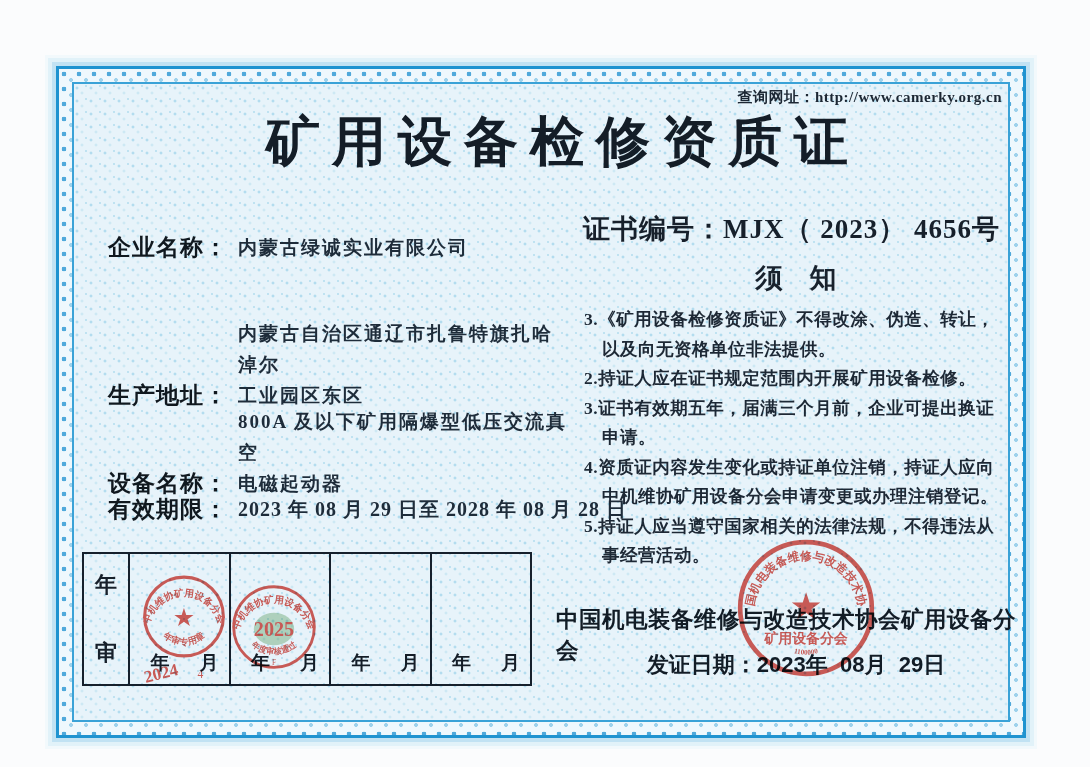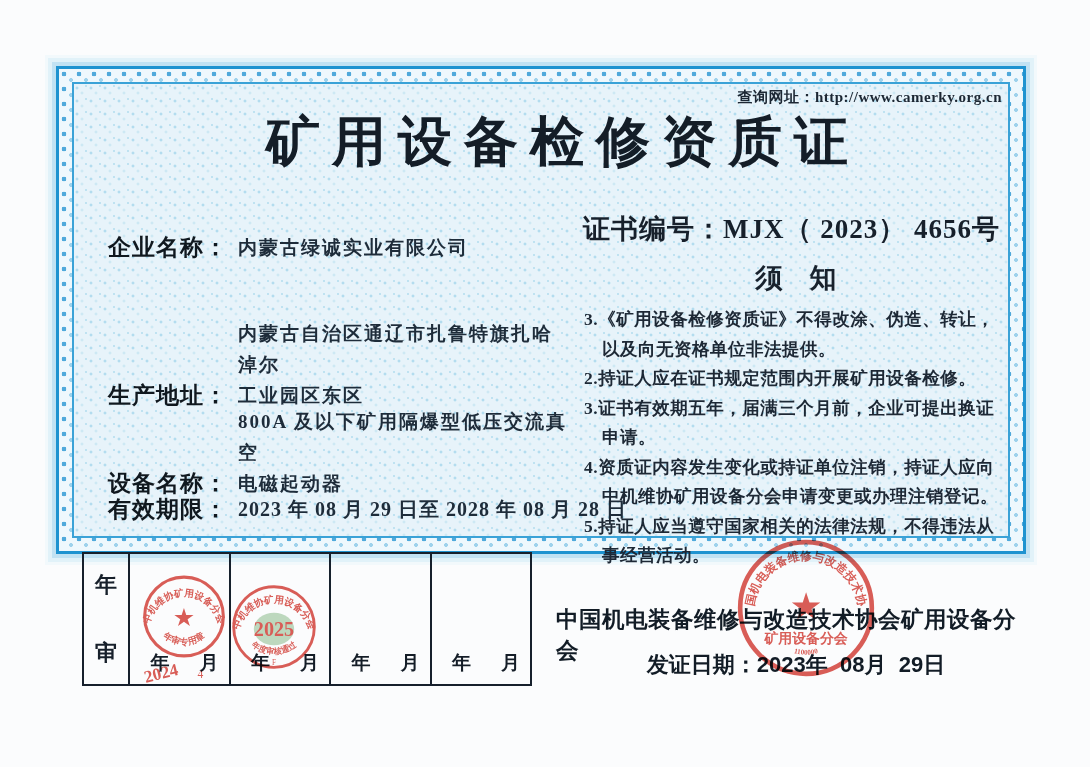--- a/index.html
+++ b/index.html
@@ -5,21 +5,21 @@
   html,body{margin:0;padding:0;}
   body{
     width:1090px;height:767px;position:relative;
     background:#fbfcfd;
     font-family:"Liberation Serif","DejaVu Serif",serif;
     color:#17202b;
     overflow:hidden;
   }
   
   .cert{
-    position:absolute;left:56px;top:66px;width:970px;height:488px;
+    position:absolute;left:56px;top:66px;width:970px;height:672px;
     box-sizing:border-box;
     border:3px solid #1f93d0;
     background:#4d7c0f;
     box-shadow:0 0 0 4px rgba(168,214,238,.55),0 0 0 8px rgba(205,233,247,.45),0 0 0 11px rgba(230,244,251,.4);
   }
   .band{
     position:absolute;inset:0;
     background-color:#eef8fd;
     background-image:
       radial-gradient(circle at 5px 5px,#4fa9db 2.1px,transparent 2.6px),

